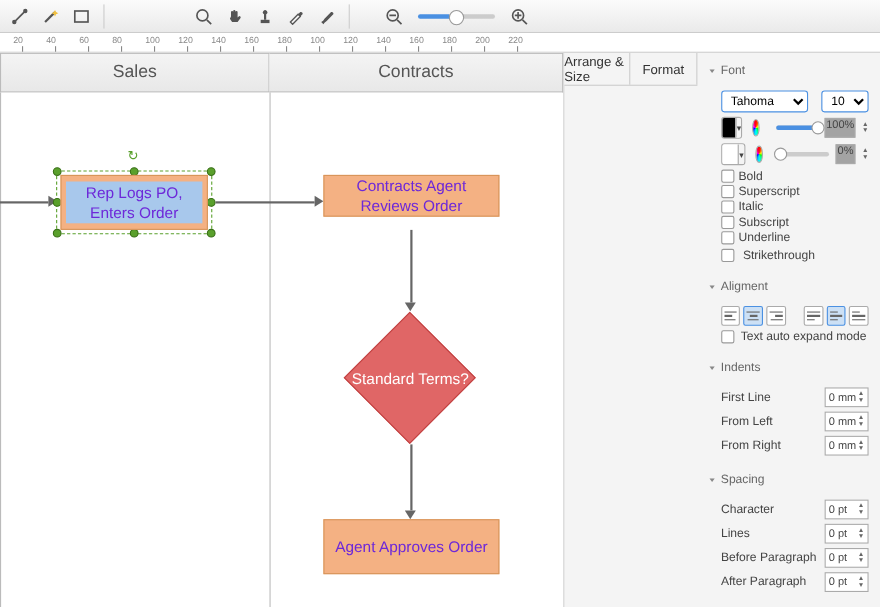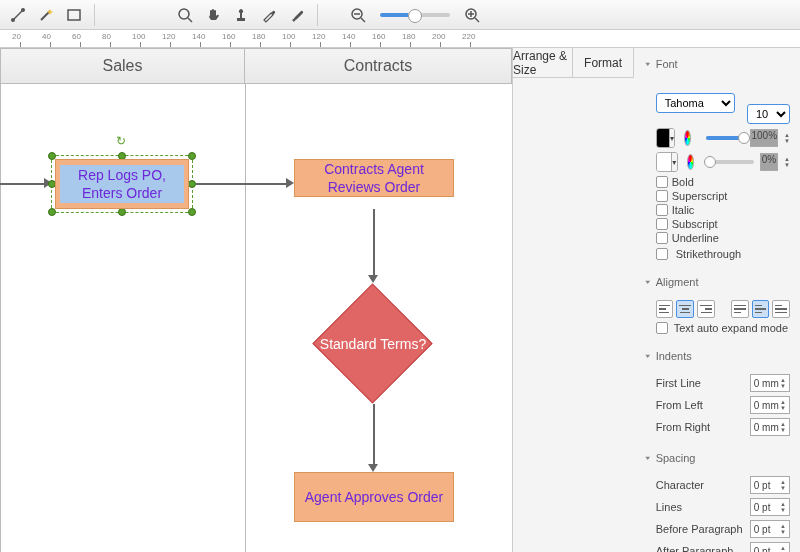--- a/index.html
+++ b/index.html
@@ -50,21 +50,21 @@
 
 .panel-body { flex:1; overflow-y:auto; padding:6px 10px; font-size:11px; color:#444; }
 .section-hd { display:flex; align-items:center; padding:4px 0; font-size:11px; color:#666; cursor:pointer; }
 .section-hd::before { content:'▼'; font-size:8px; margin-right:4px; color:#888; transform:scaleY(0.7); }
 .section-body { padding:4px 0 8px 12px; }
 .row { display:flex; align-items:center; margin:4px 0; gap:6px; }
 .row label { min-width:88px; }
 
 select.combo { background:#fff; border:1px solid #4a90e2; border-radius:3px; height:20px; font-size:11px; padding:0 4px; }
 .font-select { width:150px; background:linear-gradient(90deg,#fff 0,#fff calc(100% - 18px),#4a90e2 calc(100% - 18px),#4a90e2 100%); }
-.size-select { width:48px; background:linear-gradient(90deg,#fff 0,#fff calc(100% - 18px),#4a90e2 calc(100% - 18px),#4a90e2 100%);margin-top:22px; }
+.size-select { width:48px; background:linear-gradient(90deg,#fff 0,#fff calc(100% - 18px),#4a90e2 calc(100% - 18px),#4a90e2 100%); }
 .color-pick { display:inline-flex; align-items:center; border:1px solid #aaa; border-radius:3px; height:20px; overflow:hidden; }
 .color-swatch { width:36px; height:100%; }
 .color-arrow { width:14px; height:100%; display:flex; align-items:center; justify-content:center; font-size:8px; background:#f4f4f4; border-left:1px solid #aaa; }
 .color-wheel { width:16px; height:16px; border-radius:50%; background:conic-gradient(red,yellow,lime,cyan,blue,magenta,red); margin-left:3px; border:1px solid #aaa; }
 
 .pct-slider { position:relative; width:110px; height:4px; background:#ccc; border-radius:2px; }
 .pct-slider .fill { position:absolute; height:100%; background:#4a90e2; border-radius:2px; }
 .pct-slider .thumb { position:absolute; top:-4px; width:12px; height:12px; background:#fff; border:1px solid #999; border-radius:50%; transform:translateX(-50%); }
 .pct-box { width:42px; height:18px; border:1px solid #aaa; background:#a3a3a3; text-align:center; font-size:10px; }
 

